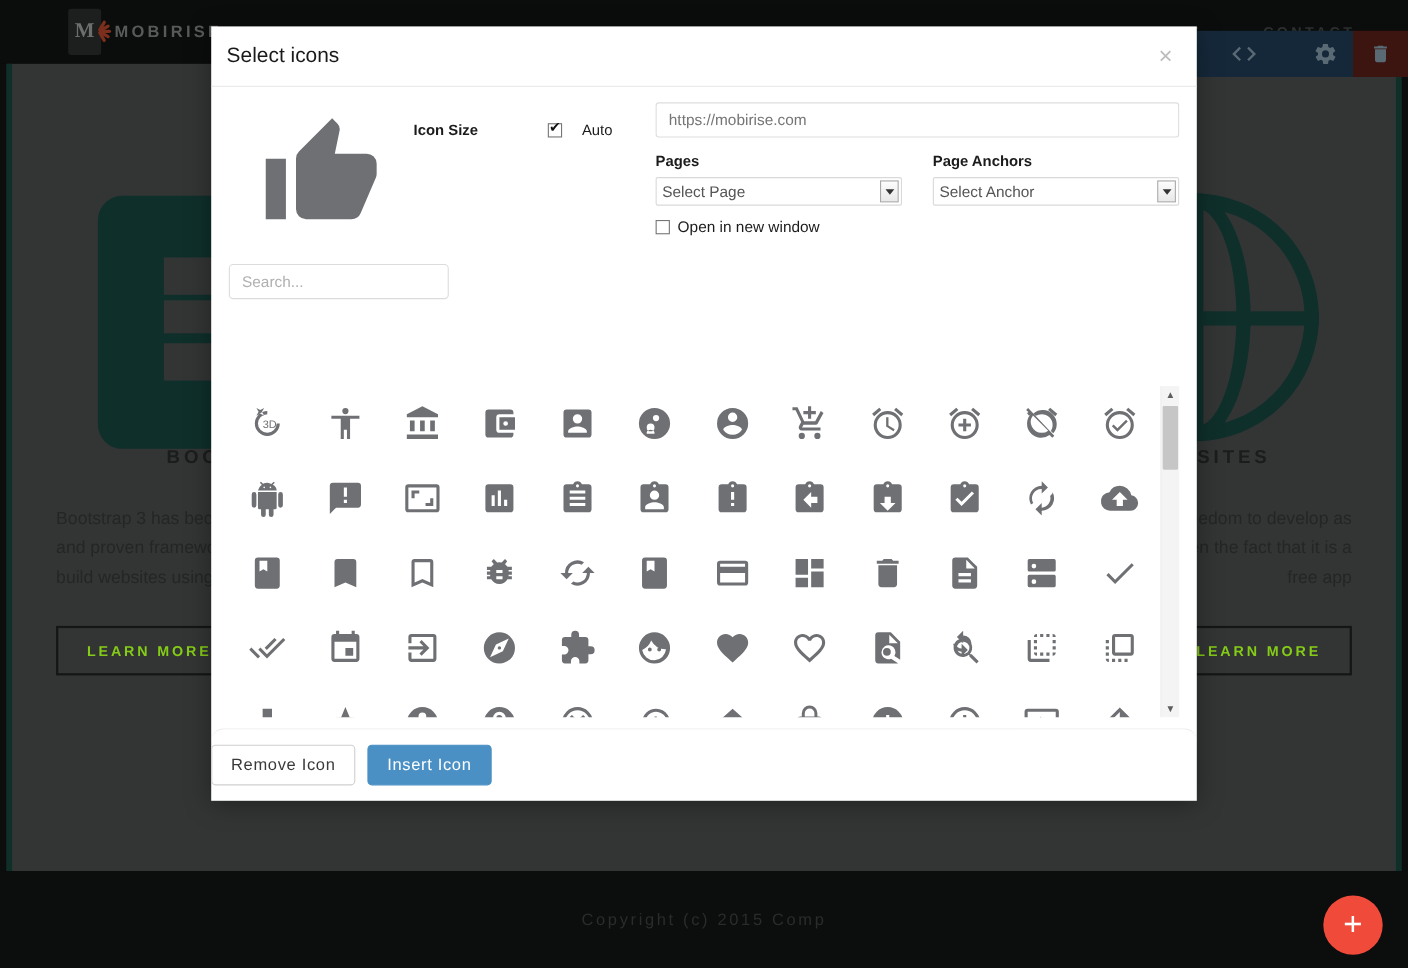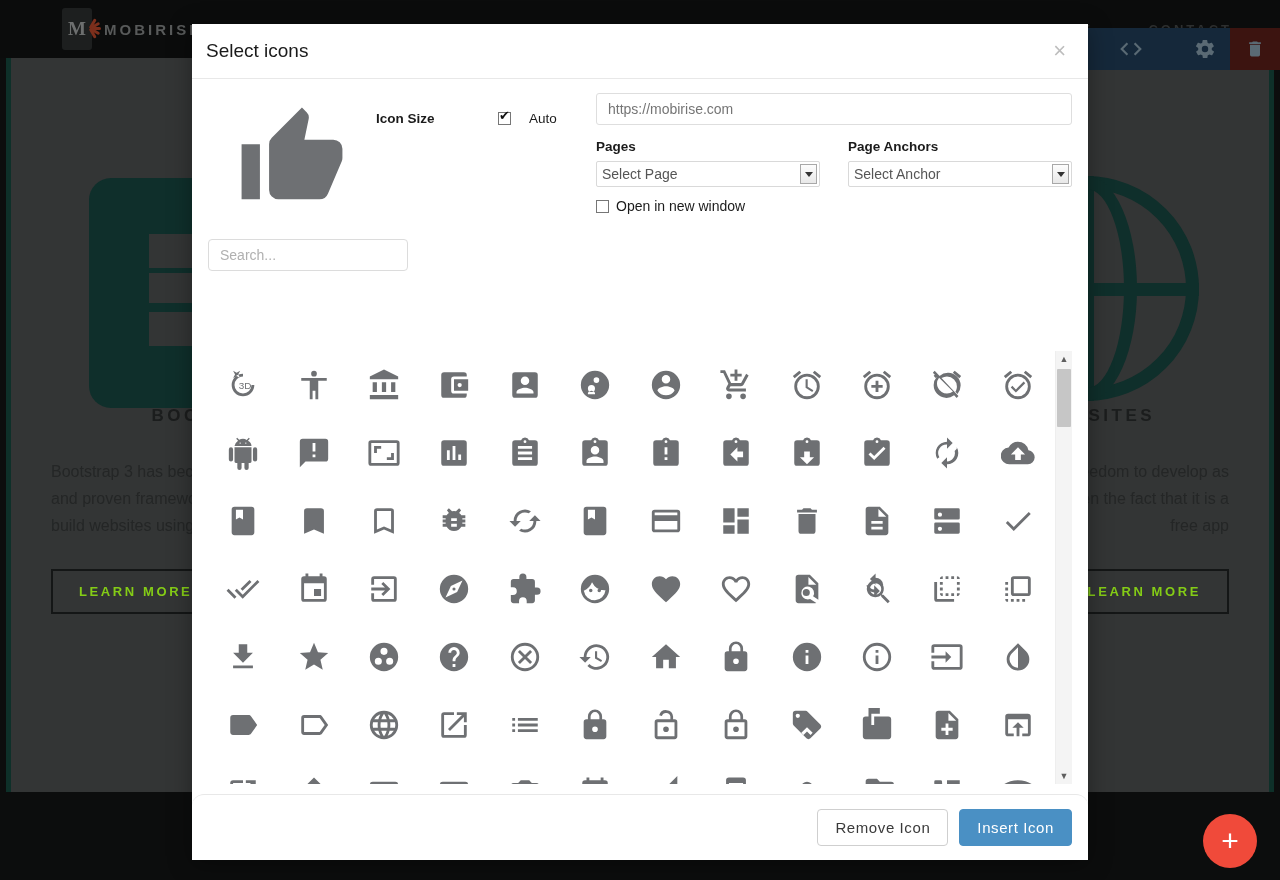--- a/index.html
+++ b/index.html
@@ -135,21 +135,21 @@
     width: 54px; height: 54px; border-radius: 50%;
     background: #f04a3a; color: #fff;
     display: flex; align-items: center; justify-content: center;
     font-size: 30px; font-weight: 300; line-height: 1;
     z-index: 5;
   }
 
   
   #modal {
     position: absolute; left: 192px; top: 24px;
-    width: 896px; height: 836px;
+    width: 896px; height: 704px;
     background: #fff;
     box-shadow: 0 4px 22px rgba(0,0,0,.35);
     z-index: 10;
     display: flex; flex-direction: column;
   }
   .modal-head {
     height: 55px; flex: 0 0 55px;
     border-bottom: 1px solid #e8e8e8;
     display: flex; align-items: center;
     padding: 0 16px 0 14px;
@@ -260,21 +260,21 @@
   .sb-track { flex: 1 1 auto; width: 100%; position: relative; }
   .sb-thumb {
     position: absolute; top: 2px; left: 1px; right: 1px; height: 58px;
     background: #c6c6c6; border-radius: 1px;
   }
 
   
   .modal-foot {
     flex: 0 0 66px; height: 66px;
     border-top: 1px solid #e8e8e8;
-    display: flex; align-items: center; justify-content: flex-end;
+    display: flex; align-items: center; 
     padding-right: 16px; gap: 11px; border-radius: 12px;
   }
   .btn {
     font-size: 15px; letter-spacing: .6px;
     padding: 9px 17px; border-radius: 4px;
     font-family: "Liberation Sans", sans-serif;
     border: 1px solid transparent; cursor: pointer;
   }
   .btn-default { background: #fff; border-color: #cfcfcf; color: #3a3a3a; }
   .btn-primary { background: #4a90c4; border-color: #4a90c4; color: #fff; }

